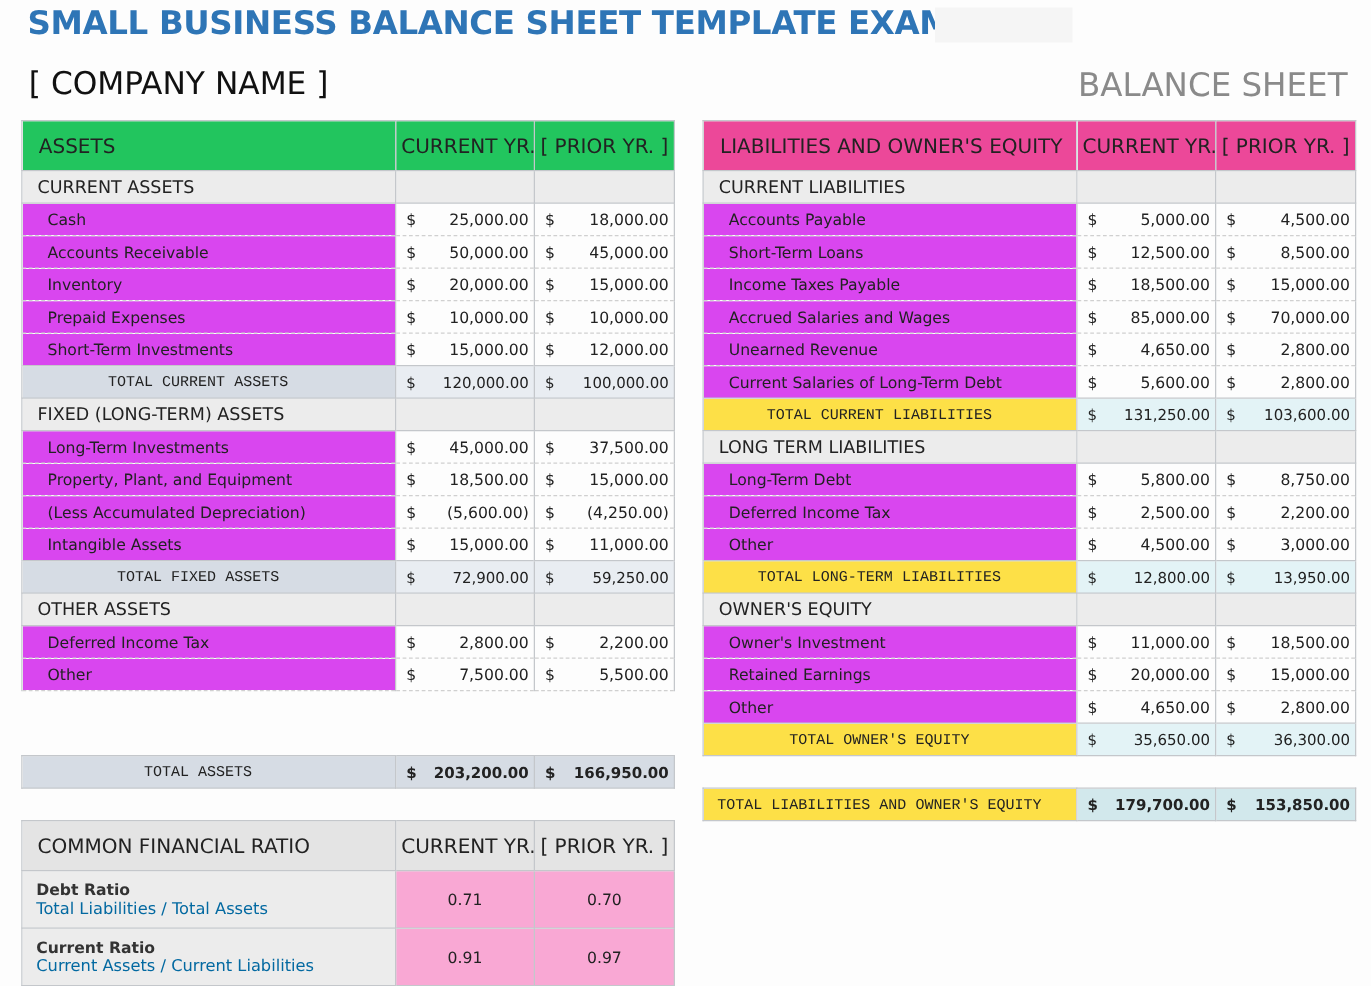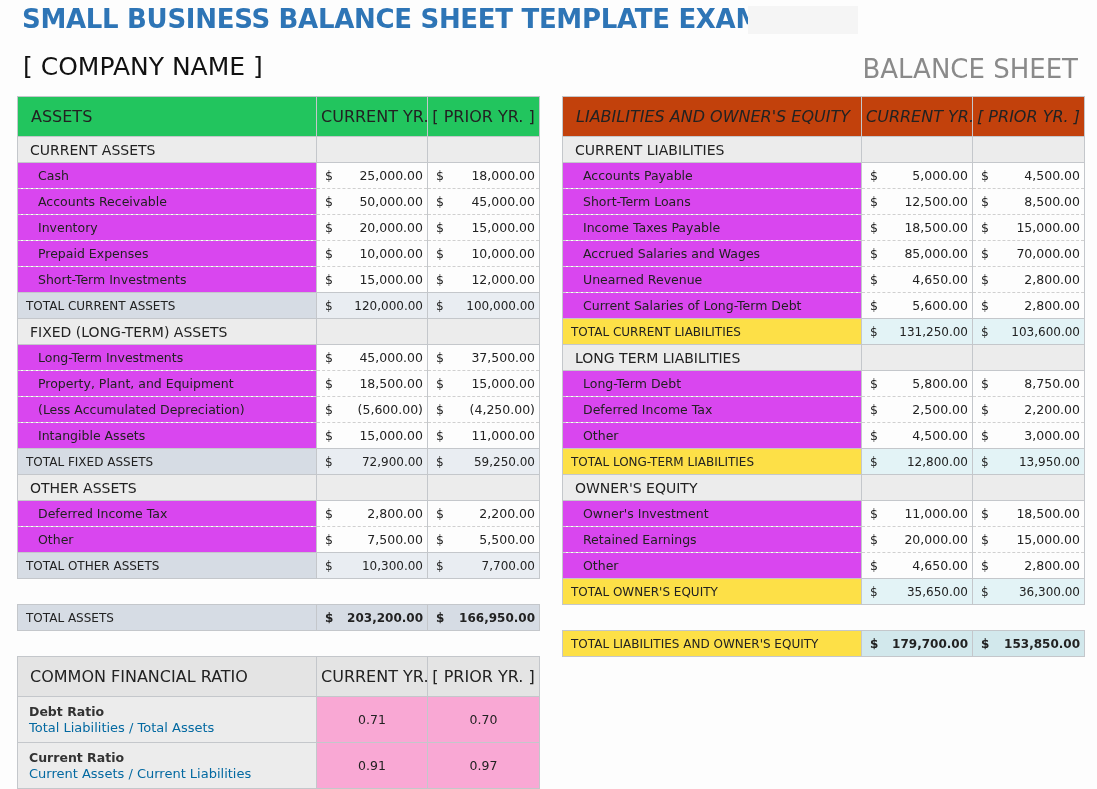--- a/index.html
+++ b/index.html
@@ -15,27 +15,27 @@
   .tbl td { border: 1px solid #c4c7cb; height: 26px; font-size: 12.5px; padding: 0 8px; white-space: nowrap; overflow: hidden; }
   .tbl tr.item td { border-top: 1px dashed #d0d0d0; border-bottom: 1px dashed #d0d0d0; }
   .tbl tr.item td.lbl { padding-left: 20px; background: #d946ef; }
   .tbl tr.item td.num { background: #fdfdfd; }
   .tbl tr.hdr td { height: 40px; font-size: 16px; color: #222; }
   .tbl tr.hdr td.lbl { padding-left: 13px; }
   .tbl tr.hdr td.colh { padding: 0 4px; text-align: center; }
   .tbl tr.sec td { background: #ececec; font-size: 14px; }
   .tbl tr.sec td.lbl { padding-left: 12px; }
   .tbl tr.tot td { font-size: 12px; }
-  .tbl tr.tot td.lbl { text-align: left; padding-right: 25px; }
+  .tbl tr.tot td.lbl { text-align: center; padding-right: 25px; font-family: Liberation Mono, monospace; }
   .tbl.bold-tot tr.tot td.num { font-weight: bold; }
 
   .assets tr.hdr td { background: #22c55e; }
   .assets tr.tot td.lbl { background: #d6dce4; }
   .assets tr.tot td.num { background: #e9edf2; }
-  .liab tr.hdr td { background: #c2410c; font-style: italic; }
+  .liab tr.hdr td { background: #ec4899; }
   .liab tr.tot td.lbl { background: #fde047; }
   .liab tr.tot td.num { background: #e3f3f6; }
 
   .num .cur { float: left; }
   .num .amt { float: right; }
   .num { padding: 0 4px 0 8px !important; }
 
   .ratio tr.hdr td { background: #e4e4e4; }
   .ratio tr.hdr td.lbl { padding-left: 12px; }
   .ratio tr.rrow td { height: 46px; }
@@ -218,31 +218,20 @@
       <td class="lbl">Other</td>
       <td class="num">
           <span class="cur">$</span>
           <span class="amt">7,500.00</span>
         </td>
       <td class="num">
           <span class="cur">$</span>
           <span class="amt">5,500.00</span>
         </td>
     </tr>
-    <tr class="tot">
-      <td class="lbl">TOTAL OTHER ASSETS</td>
-      <td class="num">
-          <span class="cur">$</span>
-          <span class="amt">10,300.00</span>
-        </td>
-      <td class="num">
-          <span class="cur">$</span>
-          <span class="amt">7,700.00</span>
-        </td>
-    </tr>
   </tbody>
 </table>
 
 <table class="tbl assets bold-tot" style="left:17px; top:604px; width:522px;">
   <colgroup>
       <col style="width:299px">
       <col style="width:111px">
       <col style="width:112px">
     </colgroup>
   <tbody>

